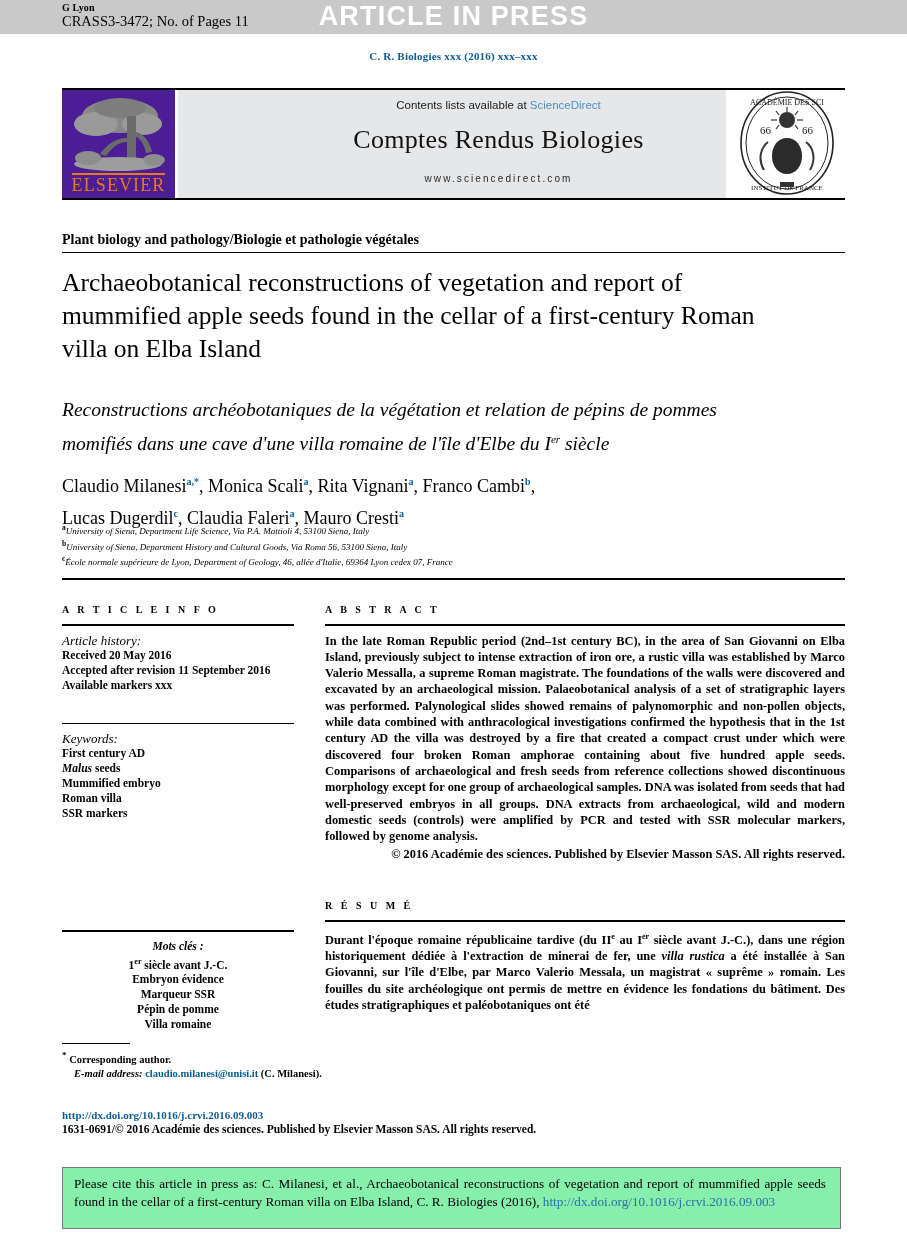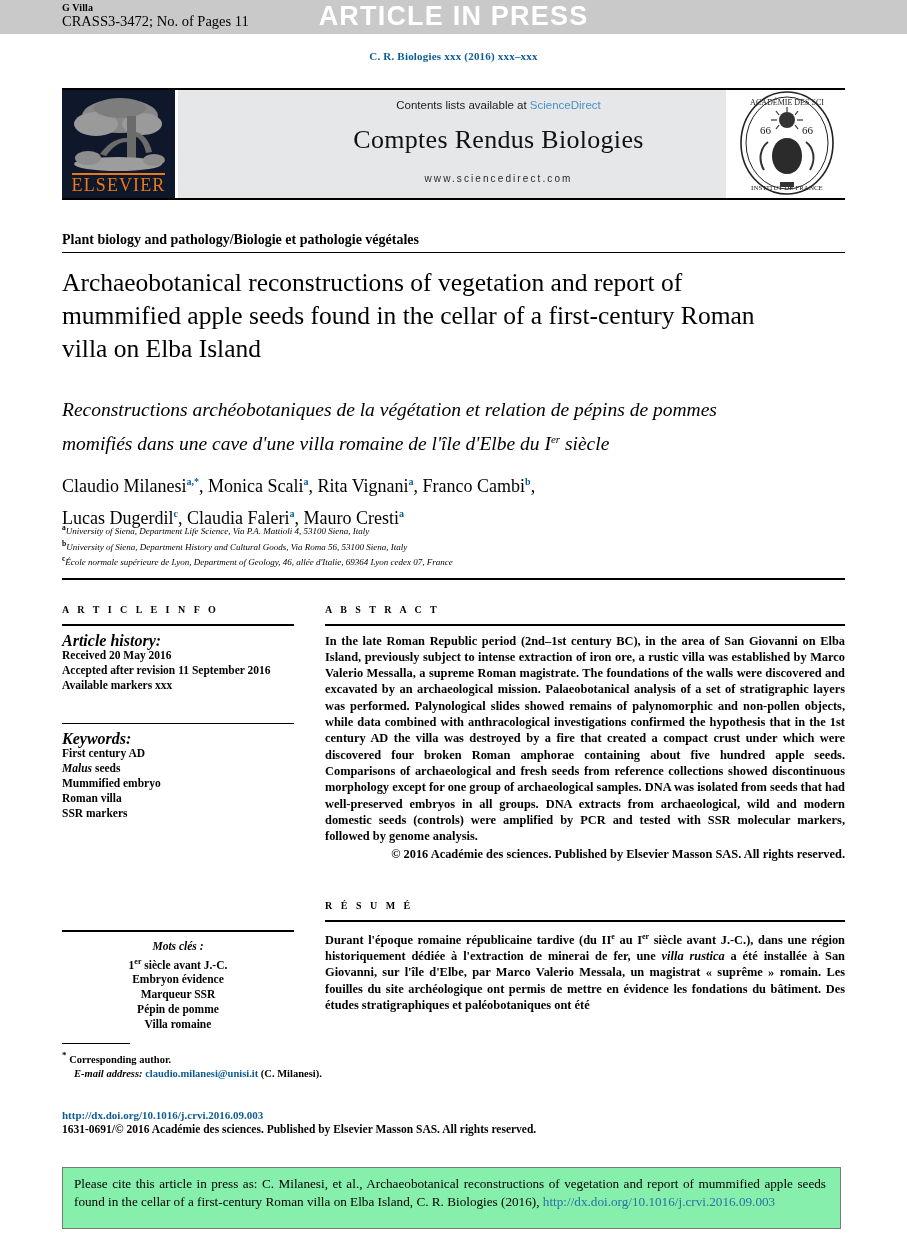--- a/index.html
+++ b/index.html
@@ -123,21 +123,21 @@
     letter-spacing: 2.1px;
     color: #2a2a2a;
   }
 
   
   .elsevier {
     position: absolute;
     left: 0px; top: 2px;
     width: 113px;
     height: 108px;
-    background: #0f172a;
+    background: #4c1d95;
   }
   .els-tree {
     position: absolute;
     left: 8px; top: 4px;
     width: 97px;
     height: 78px;
   }
   .els-rule {
     position: absolute;
     left: 10px; top: 83px;
@@ -267,23 +267,23 @@
     letter-spacing: 3px;
     margin: 0 0 9px 0;
   }
   .thinrule {
     height: 1.6px;
     background: #000000;
     margin-bottom: 7px;
   }
   .hist-label, .kw-label {
     font-style: italic;
-    font-size: 16px;
+    font-size: 13px;
     line-height: 15px;
-    font-weight: bold;
+    font-weight: normal;
   }
   .hist-list, .kw-list {
     font-size: 11.5px;
     line-height: 15px;
     font-weight: bold;
   }
   .kw-block {
     margin-top: 30px;
   }
   .kw-list .ital {
@@ -405,21 +405,21 @@
     text-align: justify;
   }
   .cite-text .lnk {
     color: #2f6fa8;
   }
 </style>
 </head>
 <body>
 
 <div class="topband"></div>
-<div class="gmodel">G Villa</div>
+<div class="gmodel">G Lyon</div>
 <div class="crass">CRASS3-3472; No. of Pages 11</div>
 <div class="aip">ARTICLE IN PRESS</div>
 
 <div class="journal-line">C. R. Biologies xxx (2016) xxx–xxx</div>
 
 <div class="masthead">
   <div class="mh-rule-top"></div>
   <div class="mh-rule-bot"></div>
 
   <div class="mh-center">

